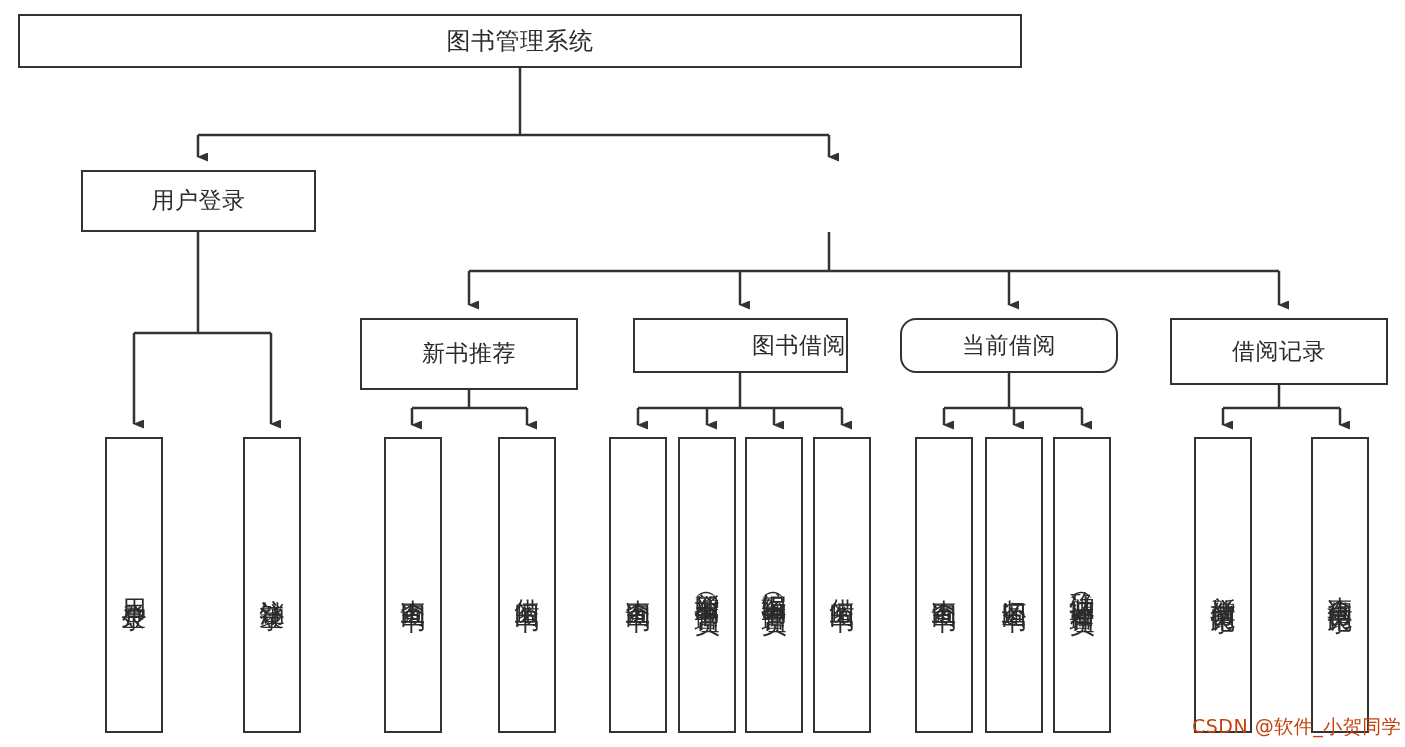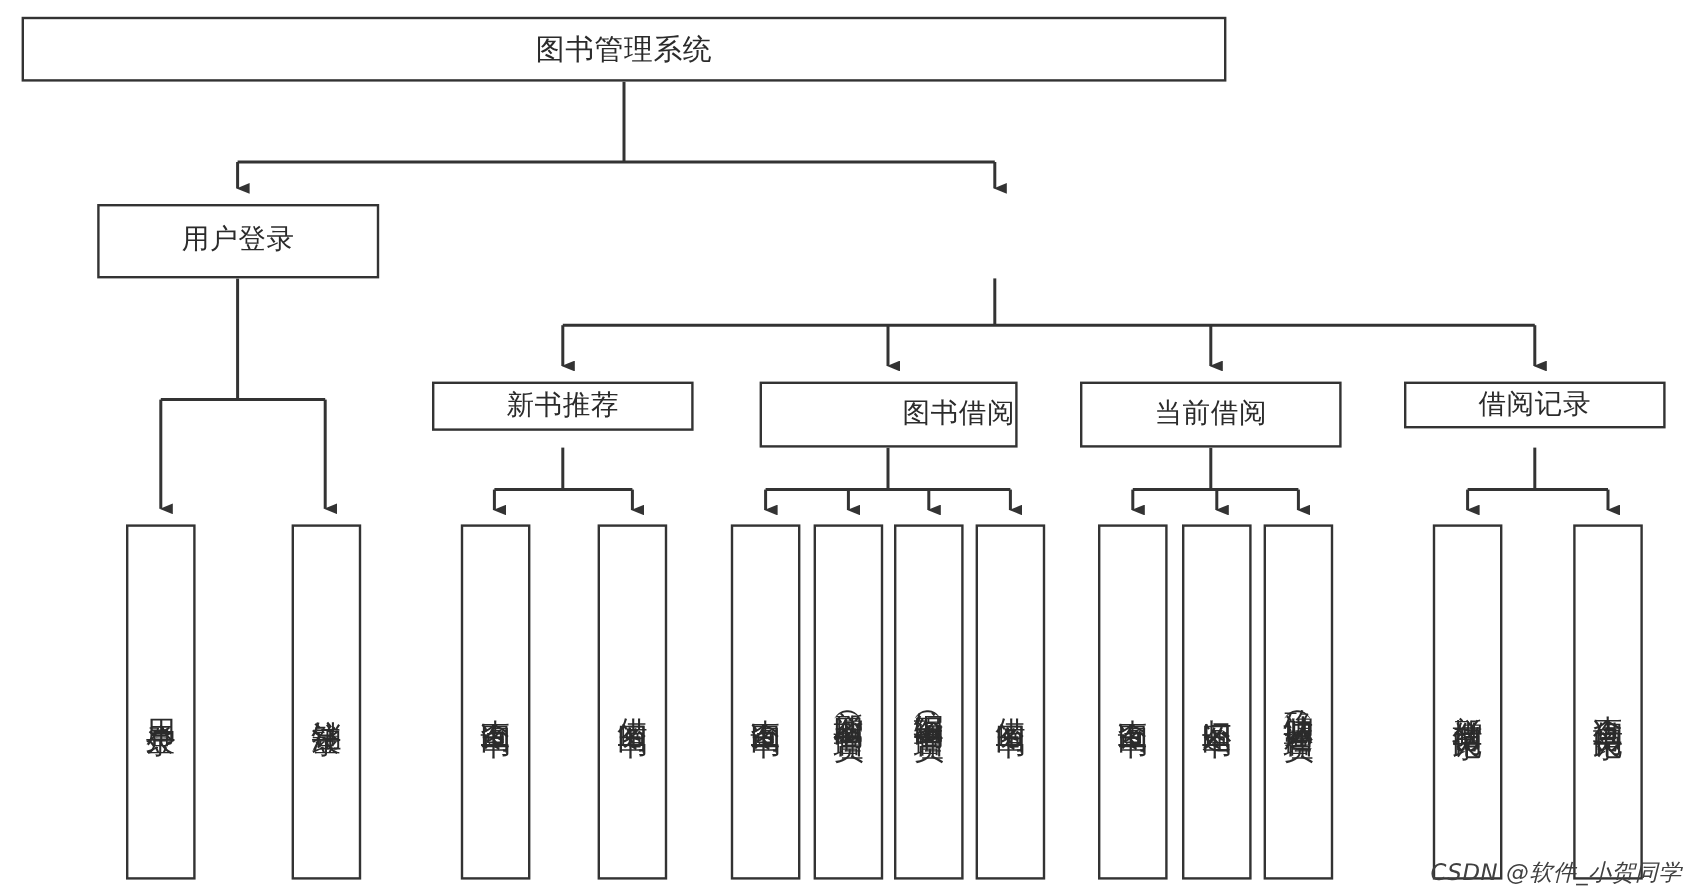--- a/index.html
+++ b/index.html
@@ -58,27 +58,26 @@
   .node.vert .node-label {
     writing-mode: vertical-rl;
     text-orientation: upright;
     font-size: 25px;
     line-height: 1;
     letter-spacing: 3px;
     white-space: nowrap;
   }
   .watermark {
     position: absolute;
-    color: #404040;
+    color: #c2410c;
     font-size: 19px;
     letter-spacing: 0.5px;
     white-space: nowrap;
     z-index: 5;
     font-family: "DejaVu Sans", "Liberation Sans", sans-serif;
-    font-style: italic;
   }
 </style>
 </head>
 <body>
 
 <div id="diagram-canvas">
 
   <svg id="edge-layer" viewBox="0 0 1405 747" width="1405" height="747" xmlns="http://www.w3.org/2000/svg">
     <defs>
       <marker id="arrowhead" markerWidth="9" markerHeight="11" refX="4.5" refY="10" orient="auto" markerUnits="userSpaceOnUse">
@@ -132,30 +131,30 @@
   </svg>
 
   <div class="node horiz root" style="left:18px; top:14px; width:1004px; height:54px;">
     <span class="node-label">图书管理系统</span>
   </div>
 
   <div class="node horiz" style="left:81px; top:170px; width:235px; height:62px;">
     <span class="node-label">用户登录</span>
   </div>
 
-  <div class="node horiz" style="left:360px; top:318px; width:218px; height:41px;">
+  <div class="node horiz" style="left:360px; top:318px; width:218px; height:72px;">
     <span class="node-label">新书推荐</span>
   </div>
   <div class="node horiz" style="left:633px; top:318px; width:215px; height:55px;justify-content:flex-end;">
     <span class="node-label">图书借阅</span>
   </div>
-  <div class="node horiz" style="left:900px; top:318px; width:218px; height:55px;">
+  <div class="node horiz" style="left:900px; top:318px; width:218px; height:55px;border-radius:16px;">
     <span class="node-label">当前借阅</span>
   </div>
-  <div class="node horiz" style="left:1170px; top:318px; width:218px; height:39px;">
+  <div class="node horiz" style="left:1170px; top:318px; width:218px; height:67px;">
     <span class="node-label">借阅记录</span>
   </div>
 
   <div class="node vert" style="left:105px; top:437px; width:58px; height:296px;">
     <span class="node-label">用户登录</span>
   </div>
   <div class="node vert" style="left:243px; top:437px; width:58px; height:296px;">
     <span class="node-label">注销登录</span>
   </div>
 

